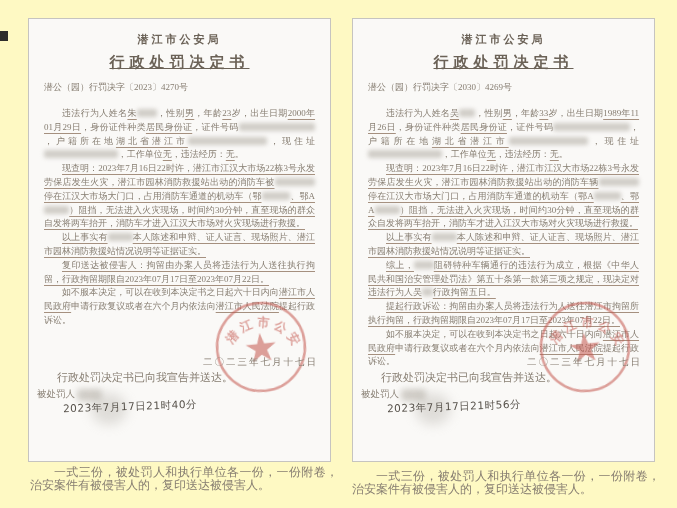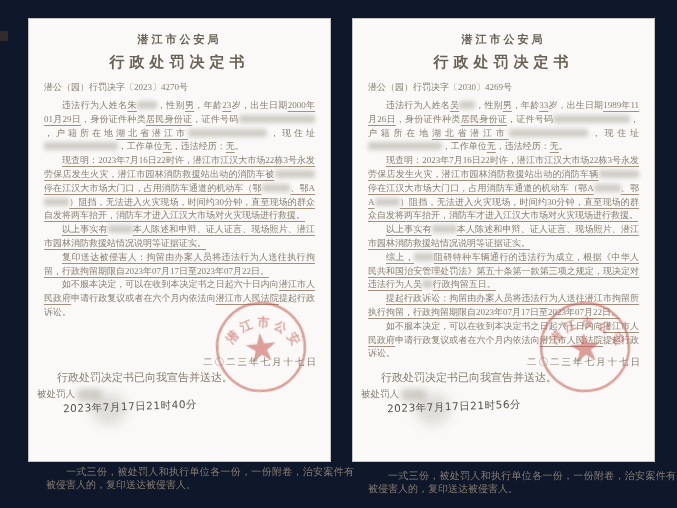--- a/index.html
+++ b/index.html
@@ -1,32 +1,32 @@
 <!DOCTYPE html>
 <html style="--text: #867d71; --heading: #6b6257; --seal: #c4574e; --underline: #a5907f;"><head>
 <meta charset="utf-8">
 <style>
   html,body{margin:0;padding:0;}
   body{font-family:"Liberation Serif", serif;}
-  #canvas{position:relative;width:677px;height:508px;background:#0f172a;overflow:hidden;}
+  #canvas{position:relative;width:677px;height:508px;background:#fef9c3;overflow:hidden;}
 
   .page{
     position:absolute;top:18px;width:303px;height:444px;
     background:#faf9f7;border:1px solid #c6c4c0;
     padding:13px 15px 0;box-sizing:border-box;
     color:var(--text);
   }
   .page-left{left:28px;}
   .page-right{left:352px;}
 
   .agency{text-align:center;font-size:11px;font-weight:bold;letter-spacing:3px;color:var(--heading);}
-  .title{text-align:center;font-size:15px;font-weight:bold;letter-spacing:5px;margin-top:6px;color:var(--heading);}
+  .title{text-align:center;font-size:15px;font-weight:bold;letter-spacing:5px;margin-top:6px;color:var(--heading);text-decoration:underline;}
   .docnum{font-size:9px;margin-top:9px;color:var(--text);}
 
-  .body{margin-top:5px;font-size:9px;line-height:13.8px;text-align:justify;}
+  .body{margin-top:13px;font-size:9px;line-height:13.8px;text-align:justify;}
   .para{margin:0;text-indent:2em;}
   .u{text-decoration:underline;text-decoration-thickness:1px;text-underline-offset:2.5px;text-decoration-color:var(--underline);}
   .redact{
     display:inline-block;height:8px;border-radius:2px;
     background:#c2beb7;filter:blur(2px);vertical-align:-1px;opacity:.75;
   }
 
   .seal{position:absolute;left:184px;top:280px;width:96px;height:96px;
         opacity:.55;transform:rotate(-6deg);filter:blur(.4px);}
   .seal circle{fill:none;stroke:var(--seal);stroke-width:2.5;}
@@ -36,22 +36,22 @@
   .issue-date{position:absolute;right:12px;top:337px;font-size:9.5px;letter-spacing:2px;color:var(--text);}
   .served{position:absolute;left:28px;top:351px;font-size:11px;color:var(--text);}
   .penalized{position:absolute;left:8px;top:369px;font-size:9.5px;color:var(--text);}
   .sig{display:inline-block;width:2.6em;height:1.2em;margin-left:2px;border-radius:3px;
        background:#c5c1ba;filter:blur(3px);vertical-align:middle;opacity:.8;}
   .hand{position:absolute;left:34px;top:381px;font-size:10.5px;letter-spacing:.5px;
         font-family:"DejaVu Sans", sans-serif;color:#57524b;transform:rotate(-2deg);}
   .smudge{position:absolute;left:62px;top:374px;width:36px;height:32px;border-radius:50%;
           background:#b7b3ac;filter:blur(6px);opacity:.4;}
 
-  .footer{position:absolute;width:308px;font-size:10px;line-height:12.5px;
-          text-indent:2em;text-align:justify;color:var(--text);margin-left:16px;}
+  .footer{position:absolute;width:308px;font-size:12px;line-height:12.5px;
+          text-indent:2em;text-align:justify;color:var(--text);}
   .footer-left{left:30px;top:466px;}
   .footer-right{left:352px;top:470px;}
 
   .artifact{position:absolute;left:0;top:31px;width:8px;height:10px;background:#2e2d2b;}
 </style>
 </head>
 <body>
 
 <div id="canvas">
 

